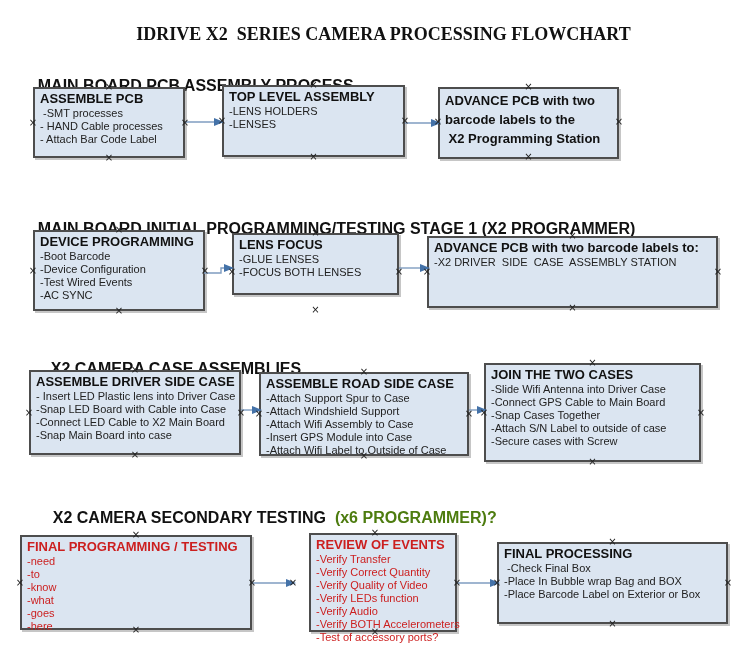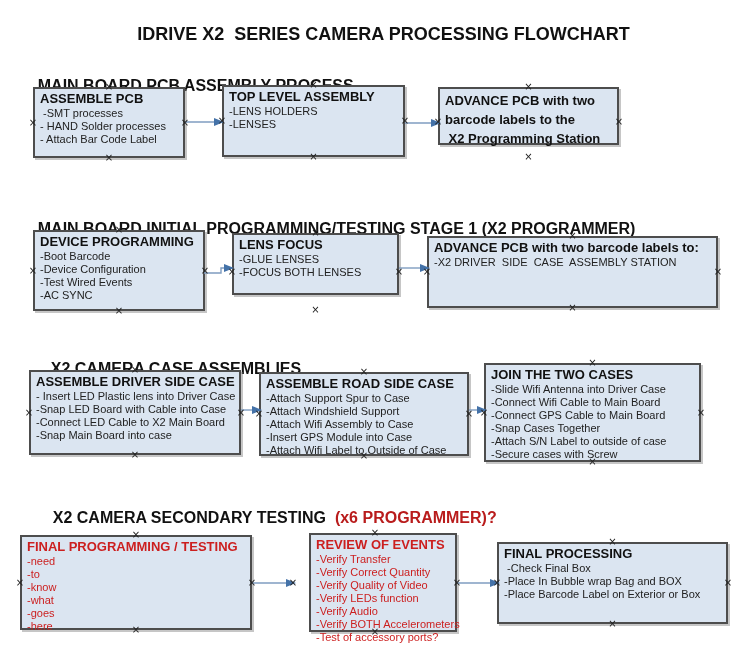--- a/index.html
+++ b/index.html
@@ -1,35 +1,35 @@
 <!DOCTYPE html>
 <html><head>
 <meta charset="utf-8">
 <style>
   html,body{margin:0;padding:0;background:#ffffff;}
   .page{position:relative;width:747px;height:662px;background:#ffffff;overflow:hidden;
         font-family:"Liberation Sans",sans-serif;}
   .title{position:absolute;left:0;right:0;top:24px;text-align:center;font-weight:bold;
-         font-size:18px;color:#111;white-space:pre;padding-left:20px;}
+         font-size:18px;color:#111;white-space:pre;padding-left:20px;font-family:Liberation Serif, serif;}
   .heading{position:absolute;font-weight:bold;font-size:16px;line-height:18px;color:#111;white-space:pre;}
   .h1{left:20px;top:59px}
   .h2{left:20px;top:202px}
   .h3{left:33px;top:342px}
   .h4{left:35px;top:491px}
-  .red{color:#b91c1c;}
+  .red{color:#4d7c0f;}
   .box{position:absolute;background:#dbe5f1;border:2px solid #4d4d4d;box-sizing:border-box;
        padding:2px 4px 0 5px;box-shadow:2px 2px 0 rgba(128,128,128,.45);z-index:1;}
   .box-title{font-weight:bold;font-size:13px;line-height:16px;white-space:pre;color:#111;}
   .line{font-size:11px;line-height:13px;white-space:pre;color:#222;}
   .red-box .box-title,.red-box .line{color:#cc1f1f;}
   .bold-box .box-title{line-height:19px;}
   .bold-box .line{font-weight:bold;font-size:13px;line-height:19px;color:#111;}
   .b11{left:33px;top:87px;width:152px;height:71px}
   .b12{left:222px;top:85px;width:183px;height:72px}
-  .b13{left:438px;top:87px;width:181px;height:58px}
+  .b13{left:438px;top:87px;width:181px;height:72px}
   .b21{left:33px;top:230px;width:172px;height:81px}
   .b22{left:232px;top:233px;width:167px;height:62px}
   .b23{left:427px;top:236px;width:291px;height:72px}
   .b31{left:29px;top:370px;width:212px;height:85px}
   .b32{left:259px;top:372px;width:210px;height:84px}
   .b33{left:484px;top:363px;width:217px;height:99px}
   .b41{left:20px;top:535px;width:232px;height:95px}
   .b42{left:309px;top:533px;width:148px;height:99px}
   .b43{left:497px;top:542px;width:231px;height:82px}
   .arrows{position:absolute;left:0;top:0;width:747px;height:662px;z-index:2;pointer-events:none;}
@@ -52,21 +52,21 @@
   <div class="heading h3">
     <span>X2 CAMERA CASE ASSEMBLIES</span><span class="red"></span>
   </div>
   <div class="heading h4">
     <span>X2 CAMERA SECONDARY TESTING</span><span class="red">  (x6 PROGRAMMER)?</span>
   </div>
 
   <div class="box b11">
     <div class="box-title">ASSEMBLE PCB</div>
     <div class="line"> -SMT processes</div>
-    <div class="line">- HAND Solder processes</div>
+    <div class="line">- HAND Cable processes</div>
     <div class="line">- Attach Bar Code Label</div>
   </div>
   <div class="box b12">
     <div class="box-title">TOP LEVEL ASSEMBLY</div>
     <div class="line">-LENS HOLDERS</div>
     <div class="line">-LENSES</div>
   </div>
   <div class="box b13 bold-box">
     <div class="box-title">ADVANCE PCB with two</div>
     <div class="line">barcode labels to the</div>
@@ -101,21 +101,20 @@
     <div class="box-title">ASSEMBLE ROAD SIDE CASE</div>
     <div class="line">-Attach Support Spur to Case</div>
     <div class="line">-Attach Windshield Support</div>
     <div class="line">-Attach Wifi Assembly to Case</div>
     <div class="line">-Insert GPS Module into Case</div>
     <div class="line">-Attach Wifi Label to Outside of Case</div>
   </div>
   <div class="box b33">
     <div class="box-title">JOIN THE TWO CASES</div>
     <div class="line">-Slide Wifi Antenna into Driver Case</div>
-    <div class="line">-Connect Wifi Cable to Main Board</div>
     <div class="line">-Connect GPS Cable to Main Board</div>
     <div class="line">-Snap Cases Together</div>
     <div class="line">-Attach S/N Label to outside of case</div>
     <div class="line">-Secure cases with Screw</div>
   </div>
 
   <div class="box b41 red-box">
     <div class="box-title">FINAL PROGRAMMING / TESTING</div>
     <div class="line">-need</div>
     <div class="line">-to</div>

